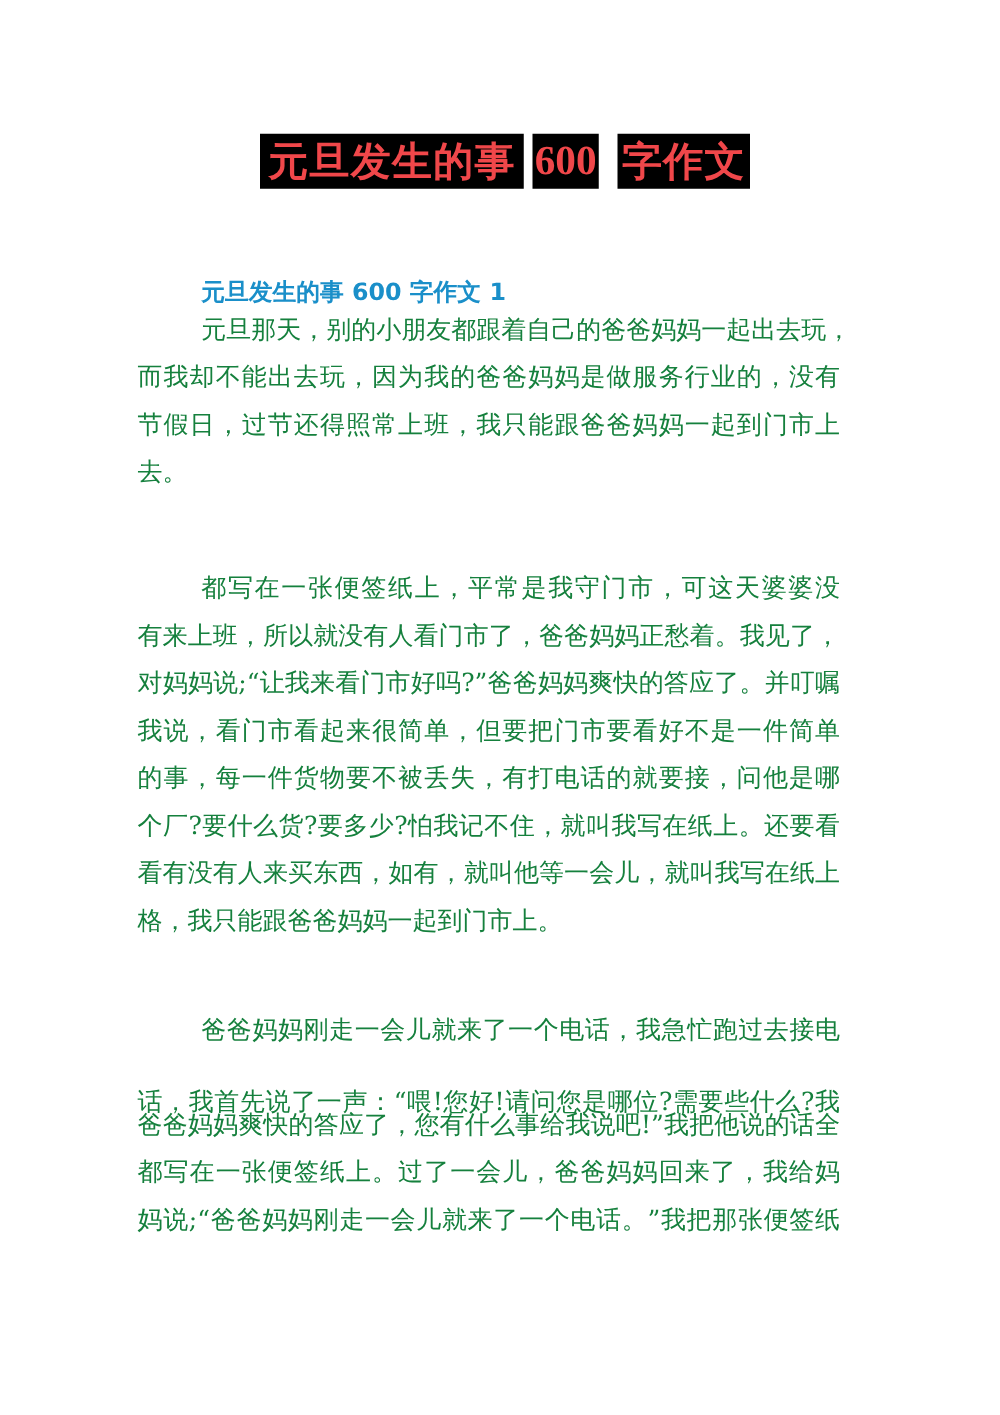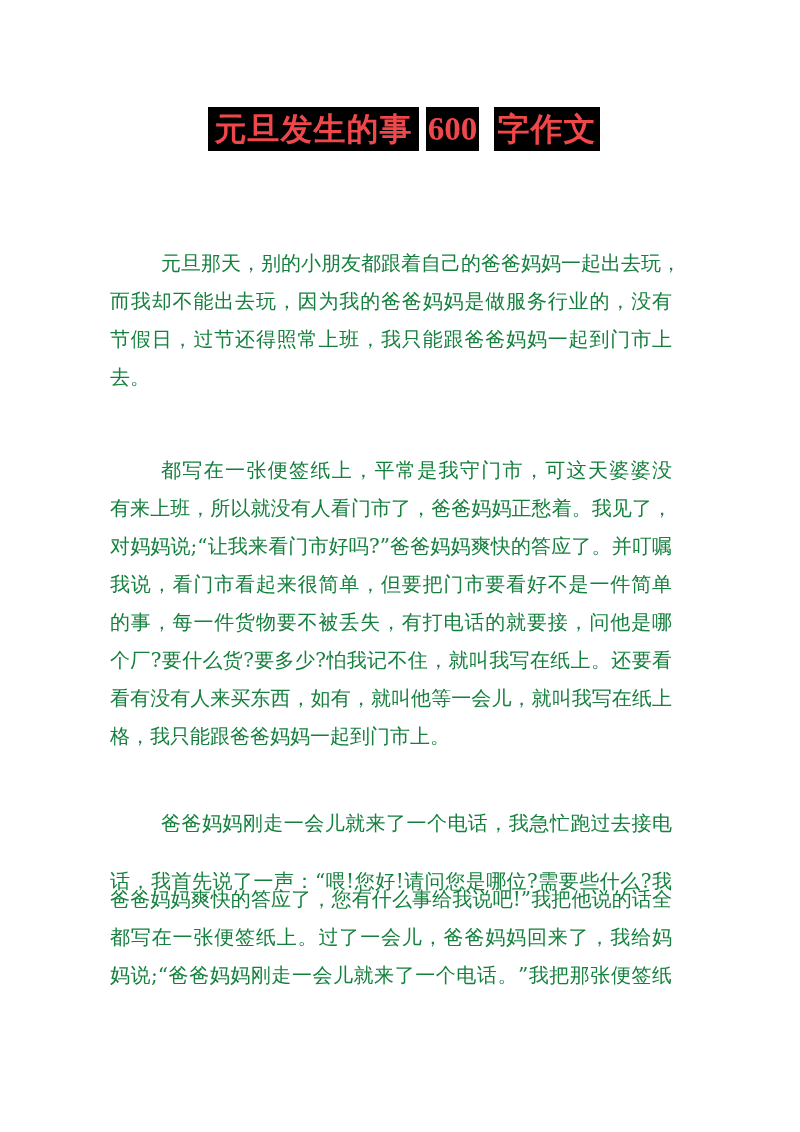--- a/index.html
+++ b/index.html
@@ -79,20 +79,21 @@
 <body>
 
 <div class="page">
 
   <div class="title-row">
     <div class="title-seg s1">元旦发生的事</div>
     <div class="title-seg s2">600</div>
     <div class="title-seg s3">字作文</div>
   </div>
 
+  <div class="subtitle">元旦发生的事 600 字作文 1</div>
 
   <div>
     <div class="line indent" style="top:248px">元旦那天，别的小朋友都跟着自己的爸爸妈妈一起出去玩，</div>
     <div class="line" style="top:286px">而我却不能出去玩，因为我的爸爸妈妈是做服务行业的，没有</div>
     <div class="line" style="top:324px">节假日，过节还得照常上班，我只能跟爸爸妈妈一起到门市上</div>
     <div class="line last" style="top:362px;width:60px">去。</div>
   </div>
 
   <div>
     <div class="line indent" style="top:455px">都写在一张便签纸上，平常是我守门市，可这天婆婆没</div>

